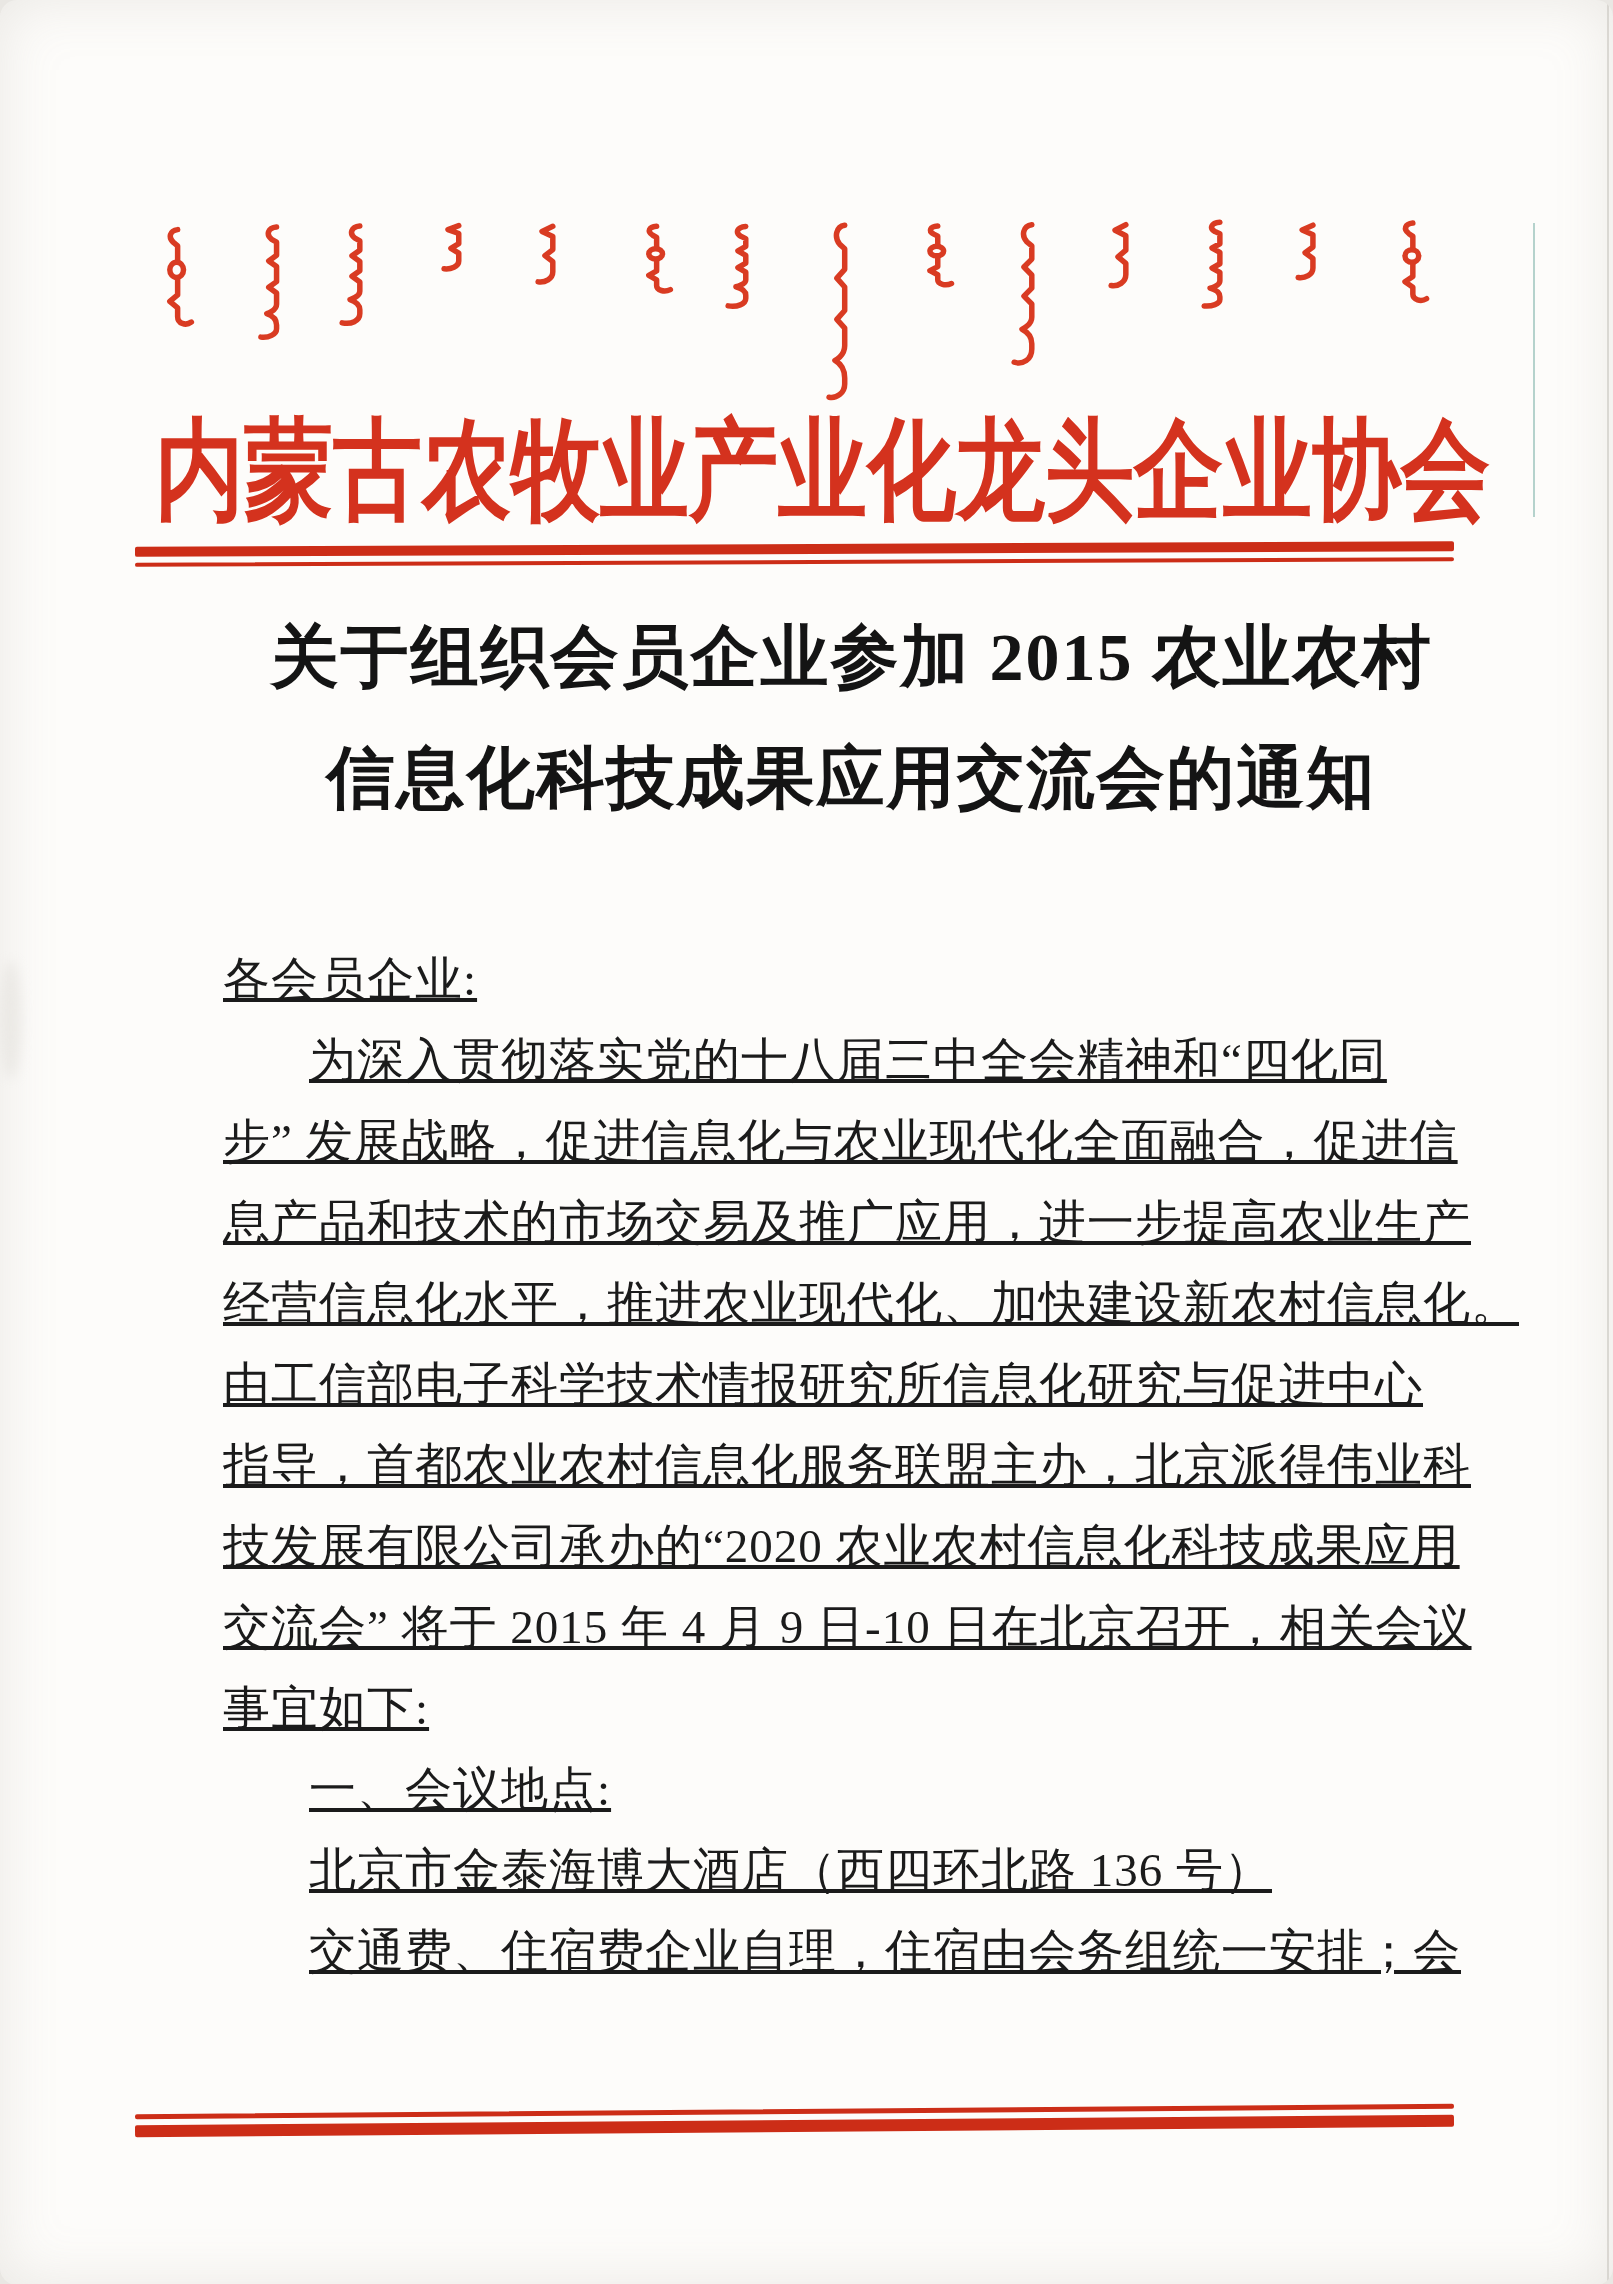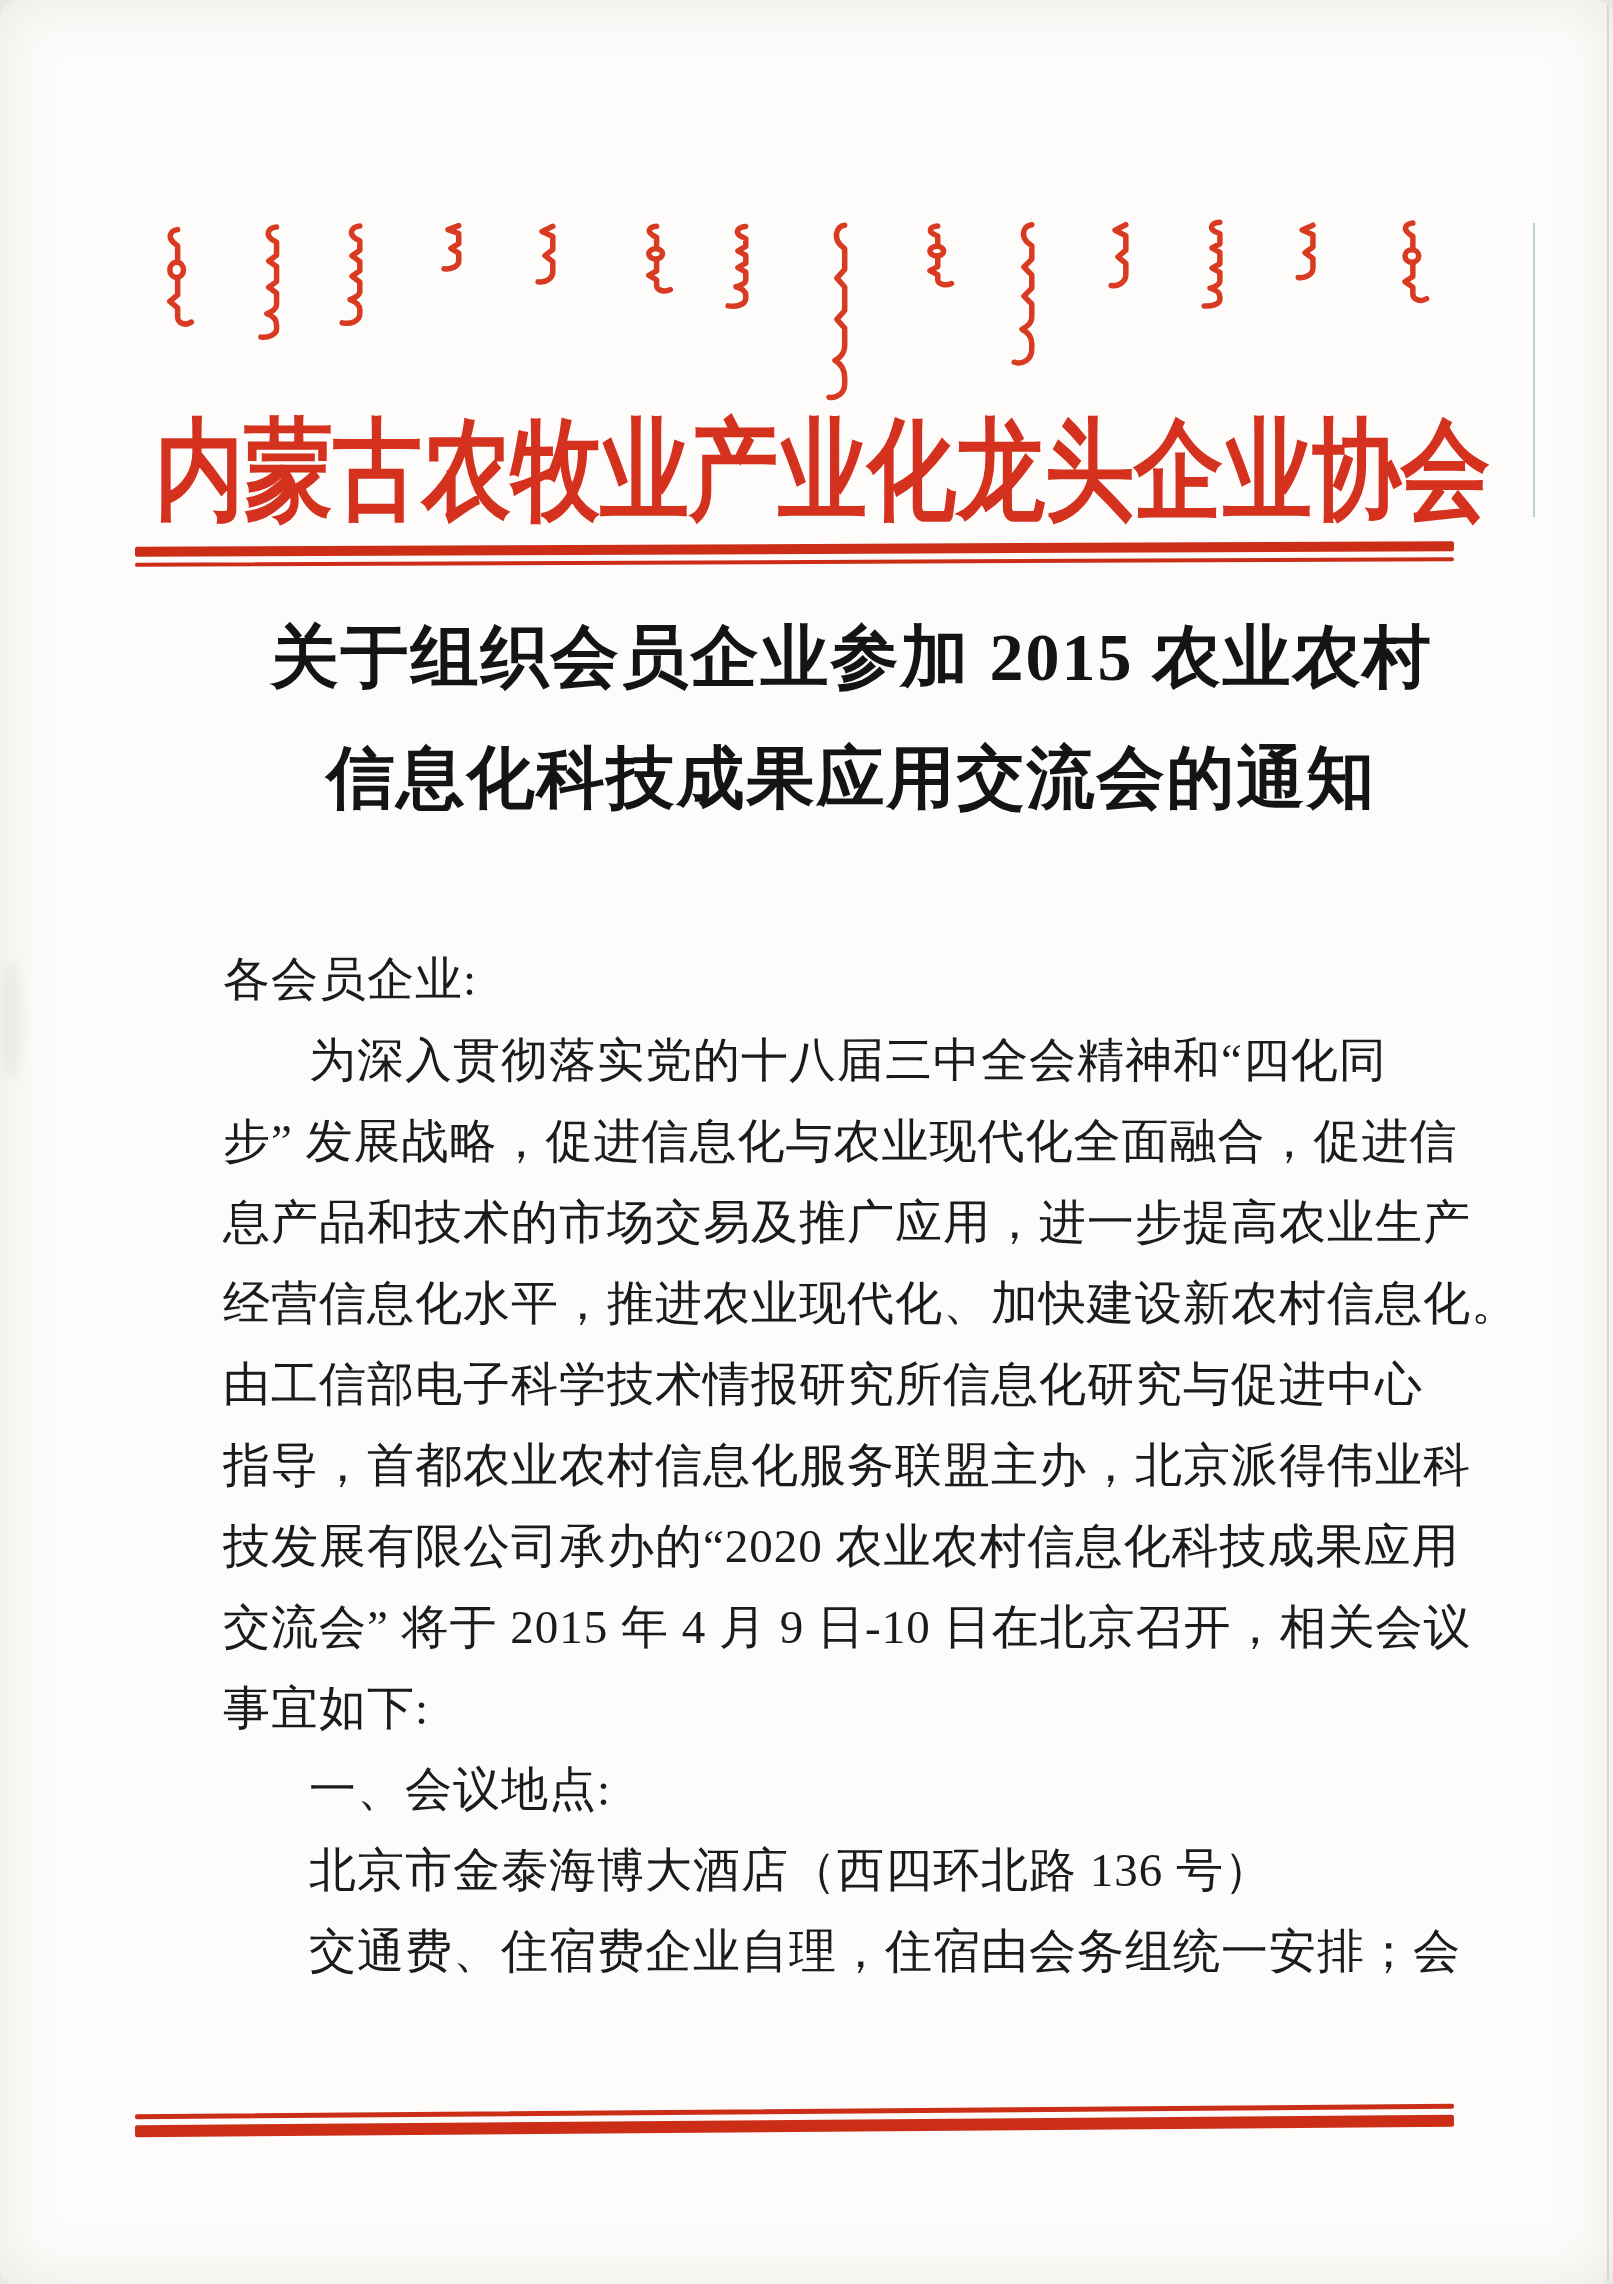--- a/index.html
+++ b/index.html
@@ -37,21 +37,21 @@
     text-align:center;color:#141414;
     font-size:68px;font-weight:700;line-height:1;letter-spacing:2px;padding-left:33px;
   }
   .doc-title .t-line{display:block;}
   .doc-title .t-line + .t-line{margin-top:53px;}
   
   .body-text{
     position:absolute;left:223px;top:939px;width:1264px;
     color:#1b1b1b;font-size:47px;letter-spacing:1px;
   }
-  .body-line{height:81px;line-height:81px;white-space:pre;}
+  .body-line{height:81px;line-height:81px;white-space:pre;text-decoration:underline;}
   .body-line.indent{text-indent:86px;}
   
   .scan-line-teal{position:absolute;left:1533px;top:223px;width:2px;height:294px;background:#8fbcb4;opacity:.65;}
   .scan-line-right{position:absolute;left:1607px;top:0;width:2px;height:2285px;background:#cfccc6;opacity:.7;}
   .scan-smudge{position:absolute;left:0;top:961px;width:21.6px;height:118px;background:#d8d5cf;opacity:.35;border-radius:50%;filter:blur(5.9px);}
 </style>
 </head>
 <body>
 
 <div class="page">

